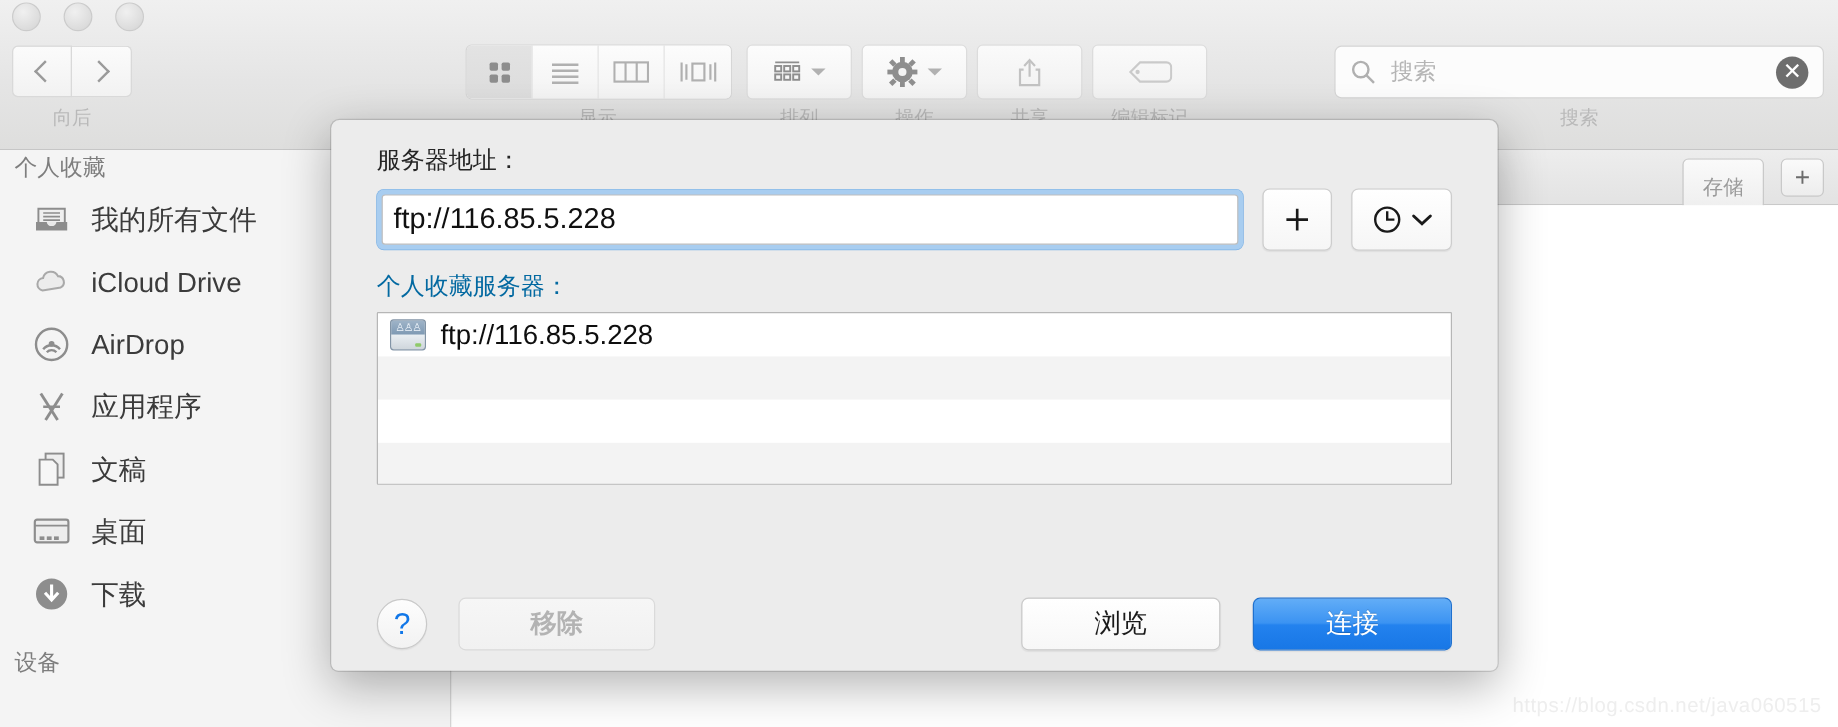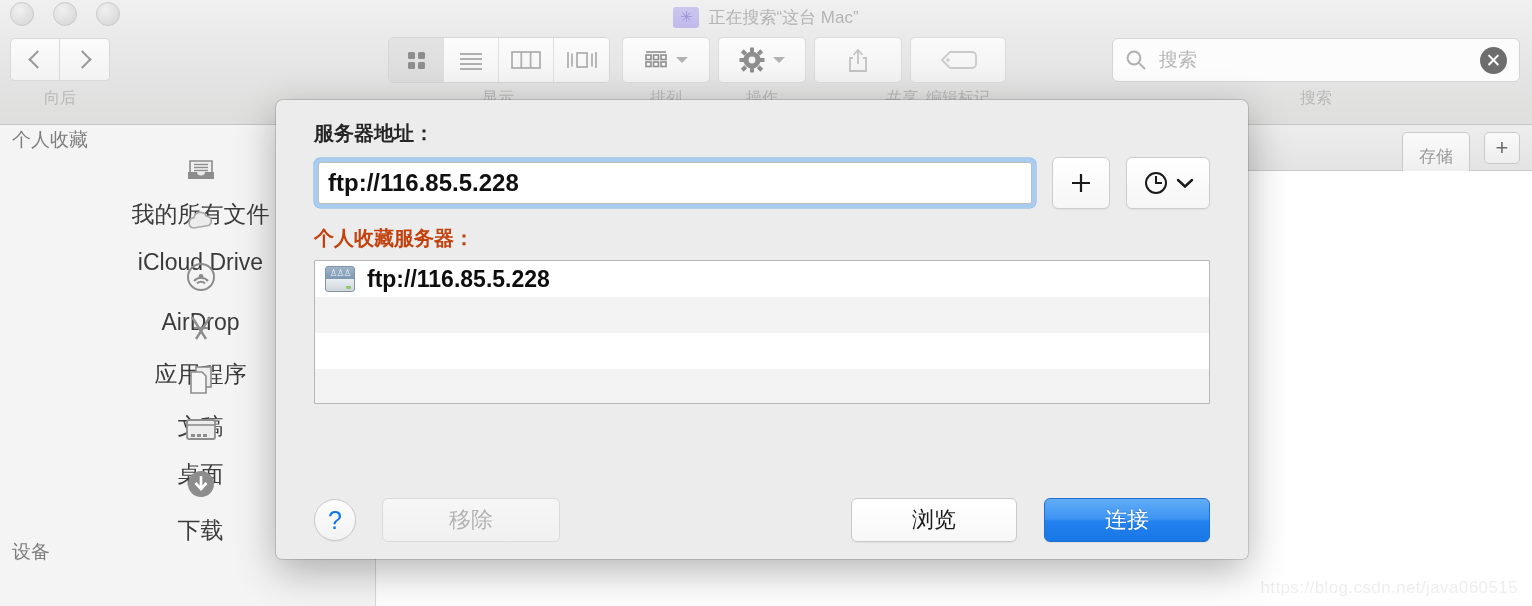--- a/index.html
+++ b/index.html
@@ -105,21 +105,21 @@
     background:linear-gradient(to bottom,#fafafa,#ededed);
     display:flex; align-items:center; justify-content:center; font-size:22px; color:#6c6c6c;
   }
 
   
   .sidebar {
     position:absolute; left:0; top:125px; width:376px; height:481px;
     background:#f4f4f4; border-right:1px solid #d7d7d7;
   }
   .sb-header { font-size:19px; font-weight:normal; color:#7e7e7e; padding:2px 0 4px 12px; }
-  .sb-item { display:flex; align-items:center; height:52px; padding-left:26px; gap:16px;flex-direction:column; }
+  .sb-item { display:flex; align-items:center; height:52px; padding-left:26px; gap:16px; }
   .sb-label { font-size:23px; color:#3b3b3b; }
   .sb-icon { width:34px; height:34px; display:flex; align-items:center; justify-content:center; color:#8b8b8b; }
 
   .content-area { position:absolute; left:377px; top:171px; width:1155px; height:435px; background:#fff; }
 
   .watermark {
     position:absolute; right:14px; bottom:8px; font-size:17px; color:#eeeeee;
     letter-spacing:.4px;
   }
 
@@ -136,21 +136,21 @@
     display:flex; align-items:center; justify-content:center;
   }
   .dlg-title { font-size:18px; color:#4a4a4a; }
   .dlg-traffic { position:absolute; left:16px; top:11px; display:flex; gap:8px; }
   .dot { width:21px; height:21px; border-radius:50%; }
   .dot.red    { background:radial-gradient(circle at 36% 30%,#ff8178,#f55549 65%,#e24339 100%); }
   .dot.yellow { background:radial-gradient(circle at 36% 30%,#ffd36a,#fcc036 65%,#e4a822 100%); }
   .dot.gray   { background:radial-gradient(circle at 36% 30%,#efefef,#dcdcdc 70%,#cfcfcf 100%);
                 border:1px solid #cfcfcf; }
 
-  .dlg-body { padding:20px 38px 0 38px; position:relative;font-weight:bold; }
+  .dlg-body { padding:20px 38px 0 38px; position:relative; }
 
   .field-label { font-size:20px; color:#252525; margin-bottom:10px; }
 
   .addr-row { display:flex; align-items:center; gap:16px; }
   .addr-focus {
     flex:1; padding:4px; border-radius:6px;
     background:#a8cdf0; box-shadow:0 0 0 0.5px #7fb2e4;
   }
   .addr-input {
     background:#fff; border:1px solid #bdbdbd; border-radius:3px;
@@ -163,21 +163,21 @@
     display:flex; align-items:center; justify-content:center;
     box-shadow:0 1px 1px rgba(0,0,0,.06);
   }
   .history-btn {
     width:84px; height:52px; border:1px solid #cdcdcd; border-radius:6px;
     background:linear-gradient(to bottom,#ffffff,#f6f6f6);
     display:flex; align-items:center; justify-content:center; gap:6px;
     box-shadow:0 1px 1px rgba(0,0,0,.06);
   }
 
-  .fav-label { font-size:20px; color:#c2410c; margin:16px 0 8px 0; }
+  .fav-label { font-size:20px; color:#0369a1; margin:16px 0 8px 0; }
 
   .fav-list {
     border:1px solid #b6b6b6; background:#fff; height:144px; overflow:hidden;
     border-radius:1px;
   }
   .fav-row { height:36px; display:flex; align-items:center; padding-left:10px; gap:12px; }
   .fav-row.alt { background:#f3f3f3; }
   .fav-row .name { font-size:23px; color:#0e0e0e; }
   .drive-icon {
     width:30px; height:26px; border-radius:3px;
@@ -204,39 +204,35 @@
     font-size:25px; color:#1177e8; box-shadow:0 1px 1px rgba(0,0,0,.06);
   }
   .btn {
     height:44px; border-radius:6px; display:flex; align-items:center; justify-content:center;
     font-size:22px; padding:0 28px; border:1px solid #c9c9c9;
     background:linear-gradient(to bottom,#ffffff,#f7f7f7); color:#1a1a1a;
     box-shadow:0 1px 1px rgba(0,0,0,.06);
   }
   .btn.disabled { color:#b3b3b3; background:linear-gradient(to bottom,#f6f6f6,#f1f1f1);
                   border-color:#dadada; box-shadow:none; }
-  .btn.remove { margin-left:26px; width:178px; }
+  .btn.remove { margin-left:26px; width:164px;font-weight:bold; }
   .btn.browse { width:166px; margin-left:auto; }
   .btn.primary {
     width:166px; margin-left:27px; color:#fff; border:1px solid #1f71cf;
     background:linear-gradient(to bottom,#62adf7 0%,#3b93f2 48%,#2382ee 52%,#1877e6 100%);
     text-shadow:0 -1px 0 rgba(0,0,0,.18);
   }
 </style>
 </head>
 <body>
 
 <div id="finder">
 
   <div class="finder-toolbar">
 
-    <div class="win-title">
-      <span class="smart-folder-icon"></span>
-      <span>正在搜索“这台 Mac”</span>
-    </div>
 
     <div class="traffic-inactive">
       <span class="tl"></span>
       <span class="tl"></span>
       <span class="tl"></span>
     </div>
 
     <div class="navgroup">
       <div class="navbtn first">
         <span class="chev left"></span>
@@ -324,21 +320,21 @@
     </div>
     <div class="toolbar-caption" style="left:718px; width:88px;">操作</div>
 
     <div class="tbtn plain" style="left:814px; width:88px;">
       <svg width="24" height="26" viewBox="0 0 24 26">
         <path d="M7 11 H4 V24 H20 V11 H17" fill="none" stroke="#c2c2c2" stroke-width="1.8"></path>
         <line x1="12" y1="3" x2="12" y2="17" stroke="#c2c2c2" stroke-width="1.8"></line>
         <path d="M7.5 8 L12 3 L16.5 8" fill="none" stroke="#c2c2c2" stroke-width="1.8"></path>
       </svg>
     </div>
-    <div class="toolbar-caption" style="left:856px; width:88px;font-style:italic;">共享</div>
+    <div class="toolbar-caption" style="left:814px; width:88px;">共享</div>
 
     <div class="tbtn plain" style="left:910px; width:96px;">
       <svg width="38" height="22" viewBox="0 0 38 22">
         <path d="M11 3 H33 a4 4 0 0 1 4 4 v8 a4 4 0 0 1 -4 4 H11 L3 11 Z" fill="none" stroke="#cacaca" stroke-width="1.8"></path>
         <circle cx="9" cy="11" r="1.8" fill="#cacaca"></circle>
       </svg>
     </div>
     <div class="toolbar-caption" style="left:910px; width:96px;">编辑标记</div>
 
     <div class="searchfield">

